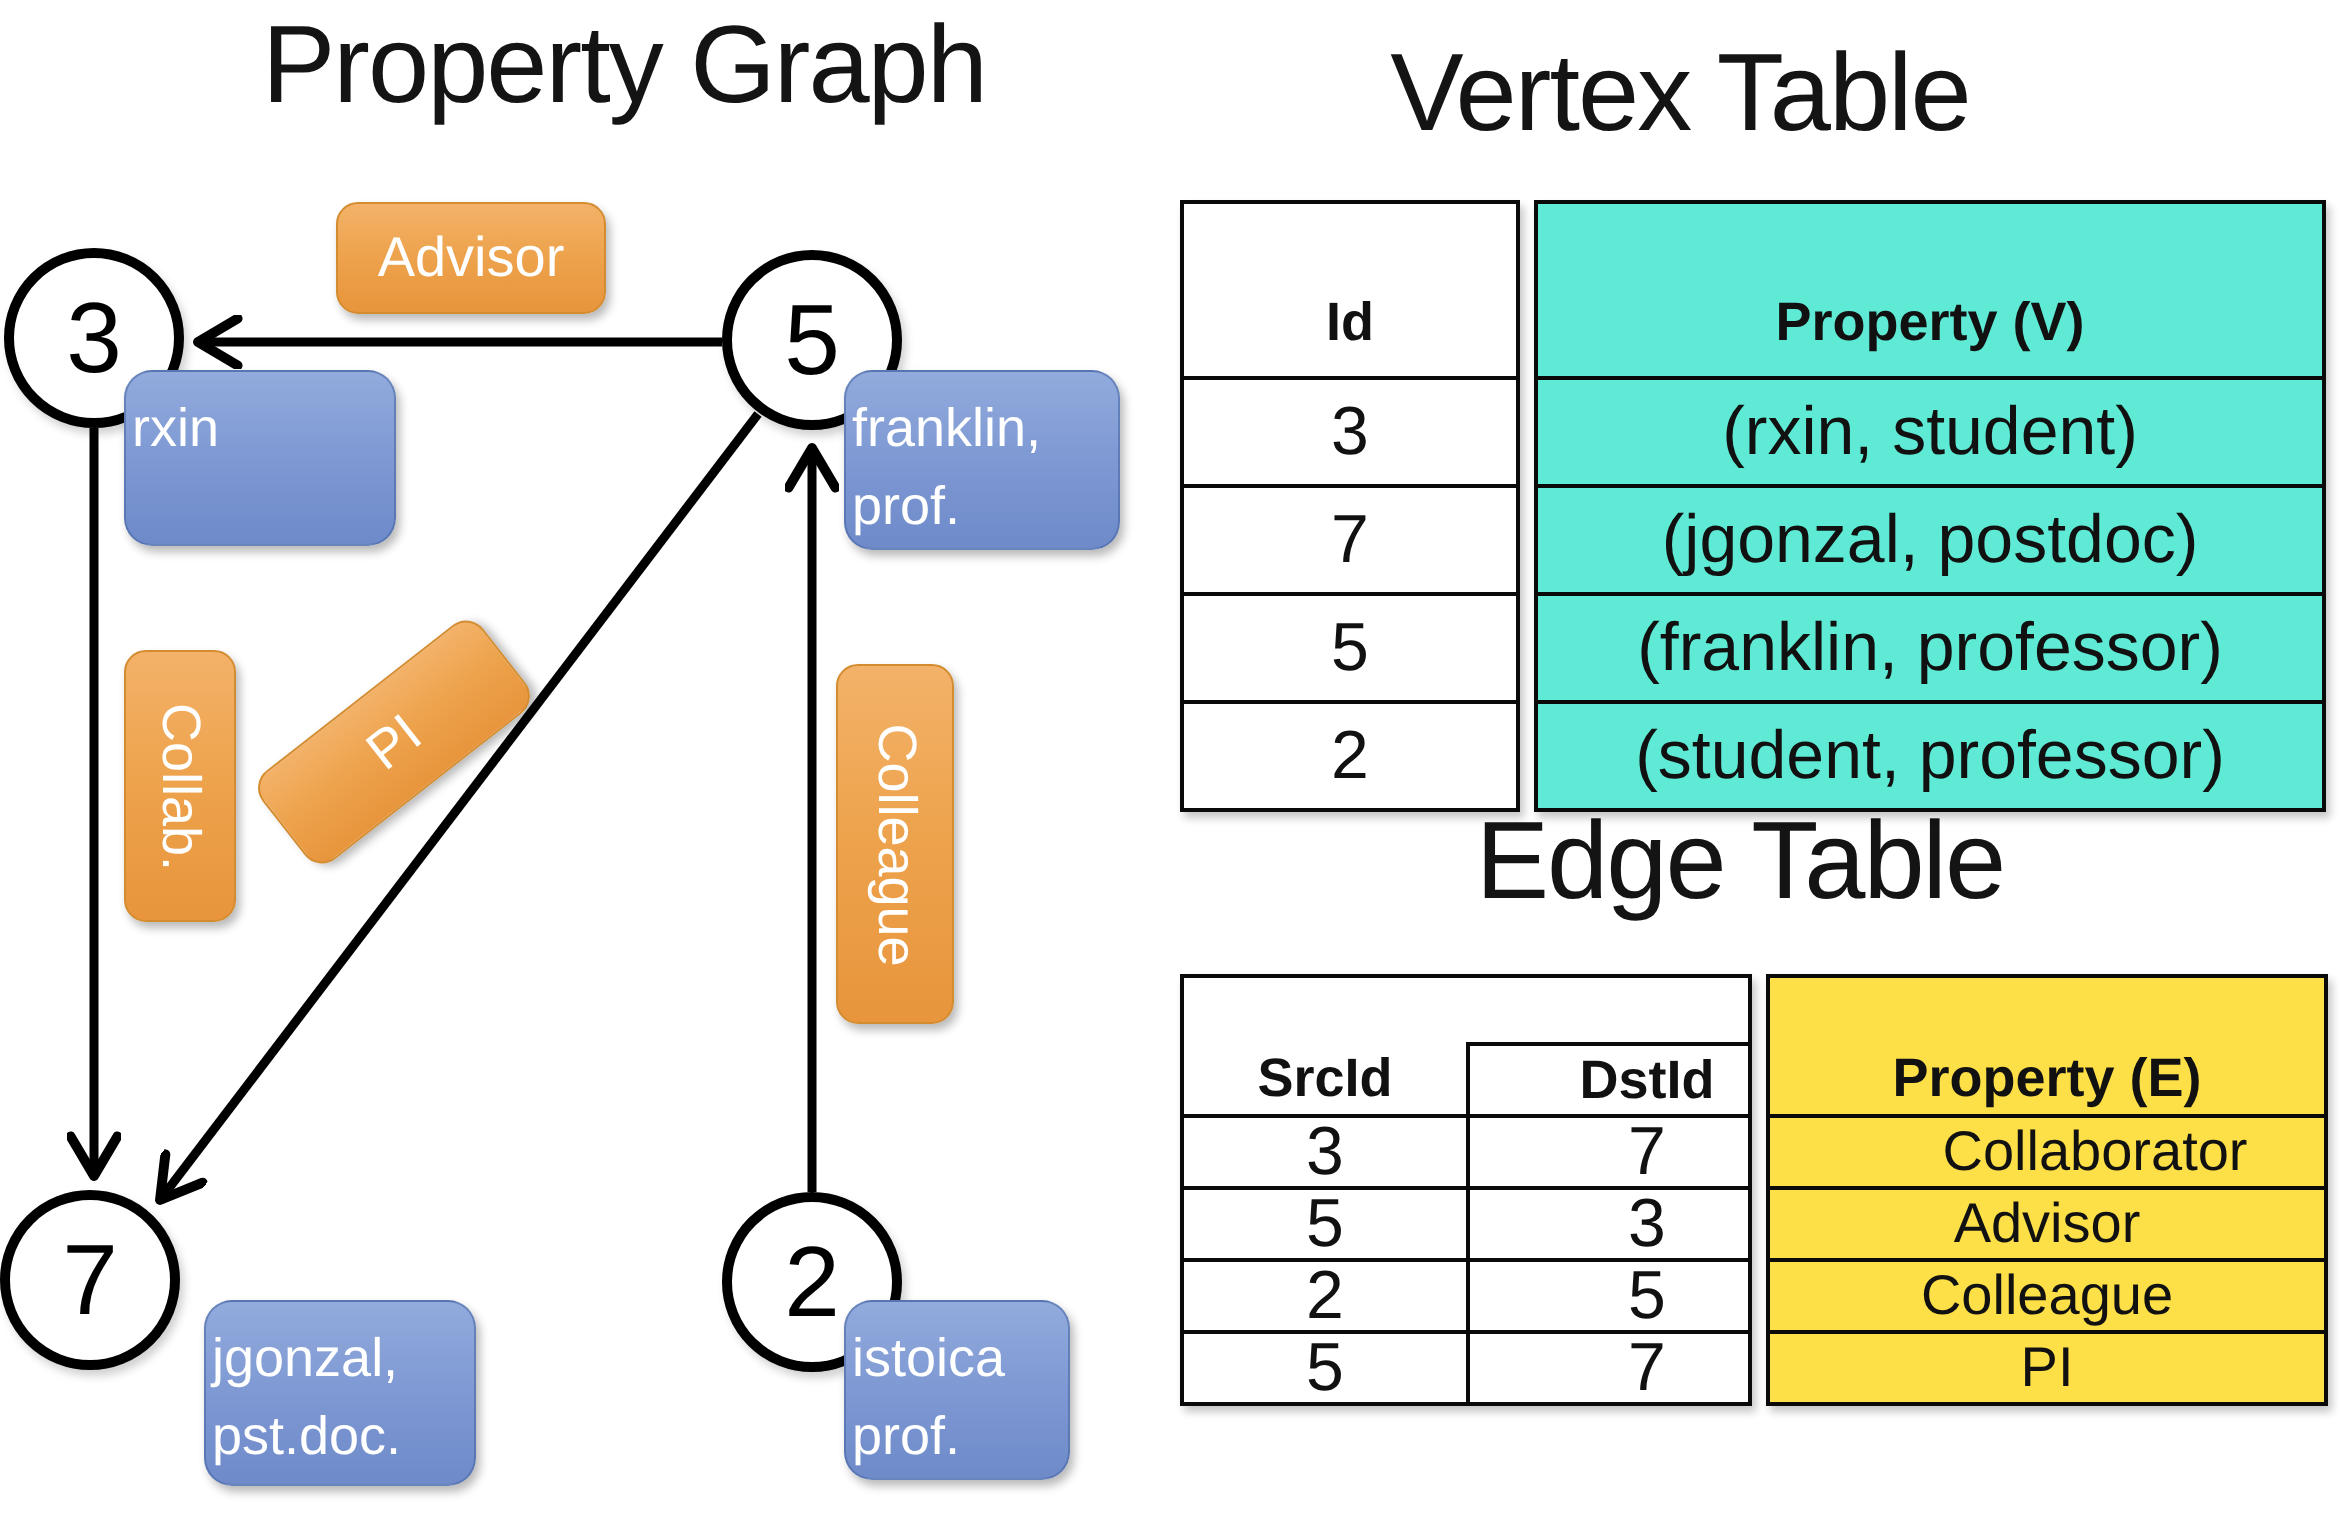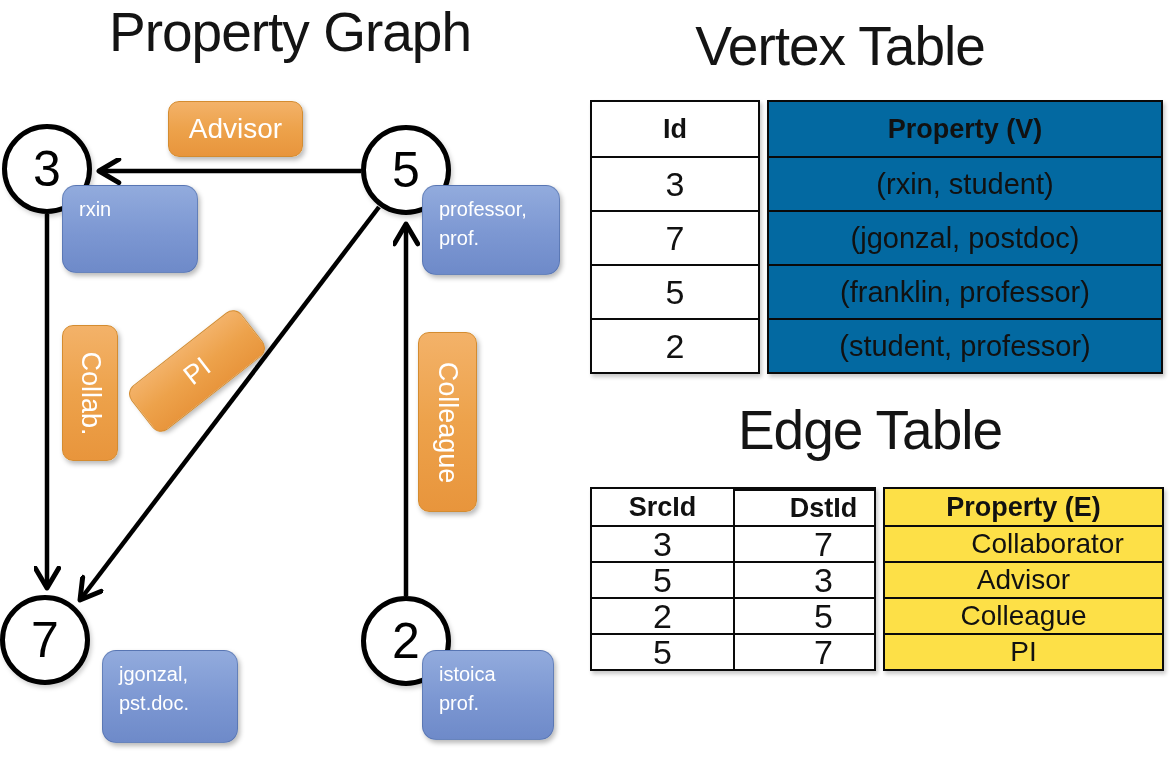--- a/index.html
+++ b/index.html
@@ -18,58 +18,58 @@
     display:flex; align-items:center; justify-content:center;
     font-size:50px; font-weight:400; color:#000;
     filter:drop-shadow(2px 3px 2px rgba(0,0,0,0.18));
   }
   
   .vbox {
     position:absolute; box-sizing:border-box; border-radius:14px;
     background:linear-gradient(180deg,#92abdd 0%,#7c97d2 55%,#6e8ac9 100%);
     border:1px solid rgba(70,100,160,0.55);
     box-shadow:2px 3px 5px rgba(0,0,0,0.28);
-    color:#fff; font-size:20px; line-height:1.45; padding:9px 6px 0 16px;
+    color:#fff; font-size:27px; line-height:1.45; padding:9px 6px 0 3px;
     z-index:5;
   }
   
   .ebox {
     position:absolute; box-sizing:border-box; border-radius:11px;
     background:linear-gradient(180deg,#f3b269 0%,#eda24b 50%,#e8953c 100%);
     border:1px solid #d48c30;
     box-shadow:2px 3px 5px rgba(0,0,0,0.28);
     color:#fff; font-size:27px; display:flex; align-items:center; justify-content:center;
     z-index:4; white-space:nowrap;
   }
   .vtext { transform:rotate(90deg); white-space:nowrap; }
   #edge-svg { position:absolute; left:0; top:0; z-index:3; pointer-events:none; }
   
   .tcol {
     position:absolute; box-sizing:border-box; border:2.5px solid #0a0a0a;
     box-shadow:2px 3px 4px rgba(0,0,0,0.22); background:#fff;
   }
   .tcell {
     box-sizing:border-box; height:54px; display:flex; align-items:center;
-    justify-content:center; font-size:29px; border-top:2.5px solid #0a0a0a;
+    justify-content:center; font-size:34px; border-top:2.5px solid #0a0a0a;
   }
   .tcell:first-child { border-top:none; }
-  .tcell.th { font-weight:bold; font-size:27px; }
+  .tcell.th { font-weight:bold; font-size:27px;margin-top:32px; }
   .tcell.num { font-size:34px; }
   .ecell { height:36px; }
   .idgrid { display:grid; grid-template-columns:1fr 1fr; }
   .idgrid .c2 { border-left:2.5px solid #0a0a0a;padding-left:38px; }
-  .bluebg { background:#0369a1; }
+  .bluebg { background:#5eead4; }
   .tanbg  { background:#fde047; }
 </style>
 </head>
 <body>
 
 <div id="stage">
 
-  <div class="title" style="left:0; top:16; width:580px;">Property Graph</div>
+  <div class="title" style="left:0; top:16; width:580px;padding-left:22px;">Property Graph</div>
   <div class="title" style="left:575px; top:14px; width:530px;">Vertex Table</div>
   <div class="title" style="left:590px; top:398px; width:560px;">Edge Table</div>
 
   <svg id="edge-svg" width="580" height="760">
     <defs>
       <marker id="arrow" viewBox="0 0 6 6" refX="5" refY="3" markerWidth="6" markerHeight="6" orient="auto" markerUnits="strokeWidth">
         <path d="M0.6,0.4 L5,3 L0.6,5.6" fill="none" stroke="#000" stroke-width="1.1" stroke-linecap="round" stroke-linejoin="round"></path>
       </marker>
     </defs>
     <line x1="361" y1="171" x2="99" y2="171" stroke="#000" stroke-width="4.5" marker-end="url(#arrow)"></line>
@@ -88,28 +88,28 @@
     <span>7</span>
   </div>
   <div class="node" style="left:361px; top:596px;">
     <span>2</span>
   </div>
 
   <div class="vbox" style="left:62px; top:185px; width:136px; height:88px;">
     <div>rxin</div>
   </div>
   <div class="vbox" style="left:422px; top:185px; width:138px; height:90px;">
-    <div>professor,</div>
+    <div>franklin,</div>
     <div>prof.</div>
   </div>
   <div class="vbox" style="left:58px; top:650px; width:136px; height:93px;margin-left:44px;">
     <div>jgonzal,</div>
     <div>pst.doc.</div>
   </div>
-  <div class="vbox" style="left:422px; top:650px; width:132px; height:90px;">
+  <div class="vbox" style="left:422px; top:650px; width:113px; height:90px;">
     <div>istoica</div>
     <div>prof.</div>
   </div>
 
   <div class="ebox" style="left:168px; top:101px; width:135px; height:56px; font-size:28px;">
     <span>Advisor</span>
   </div>
   <div class="ebox" style="left:62px; top:325px; width:56px; height:136px;">
     <span class="vtext">Collab.</span>
   </div>

